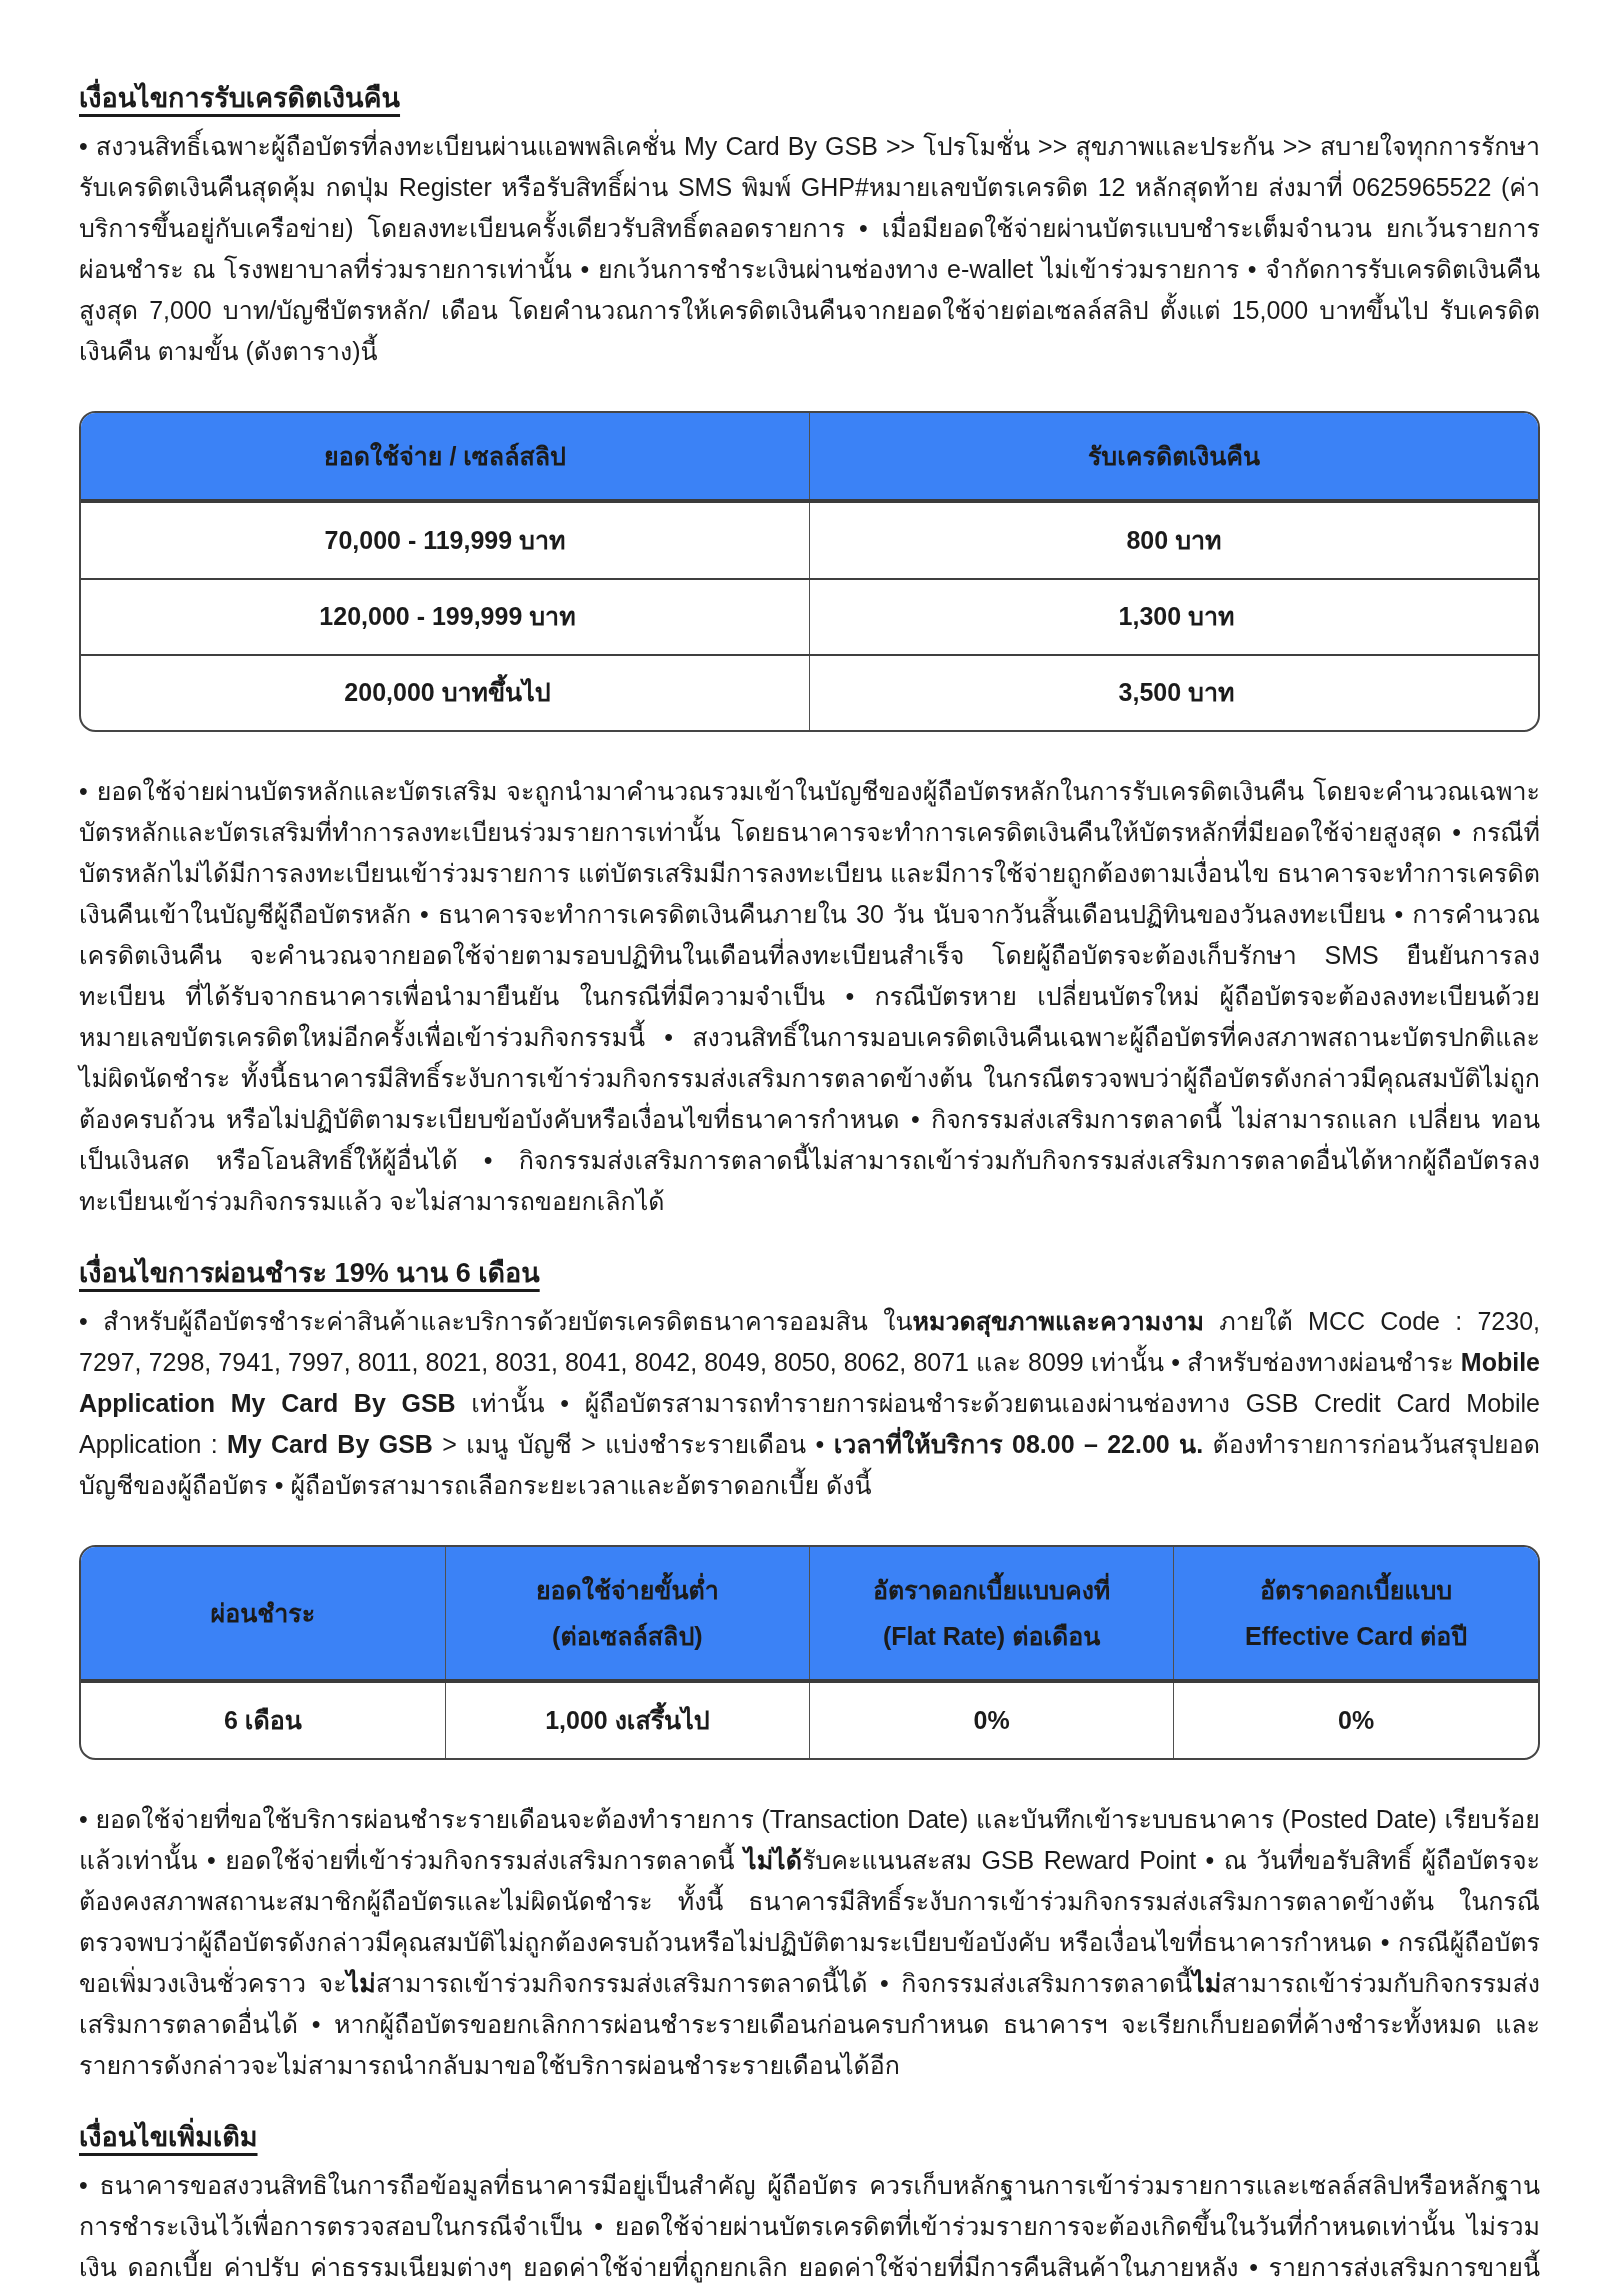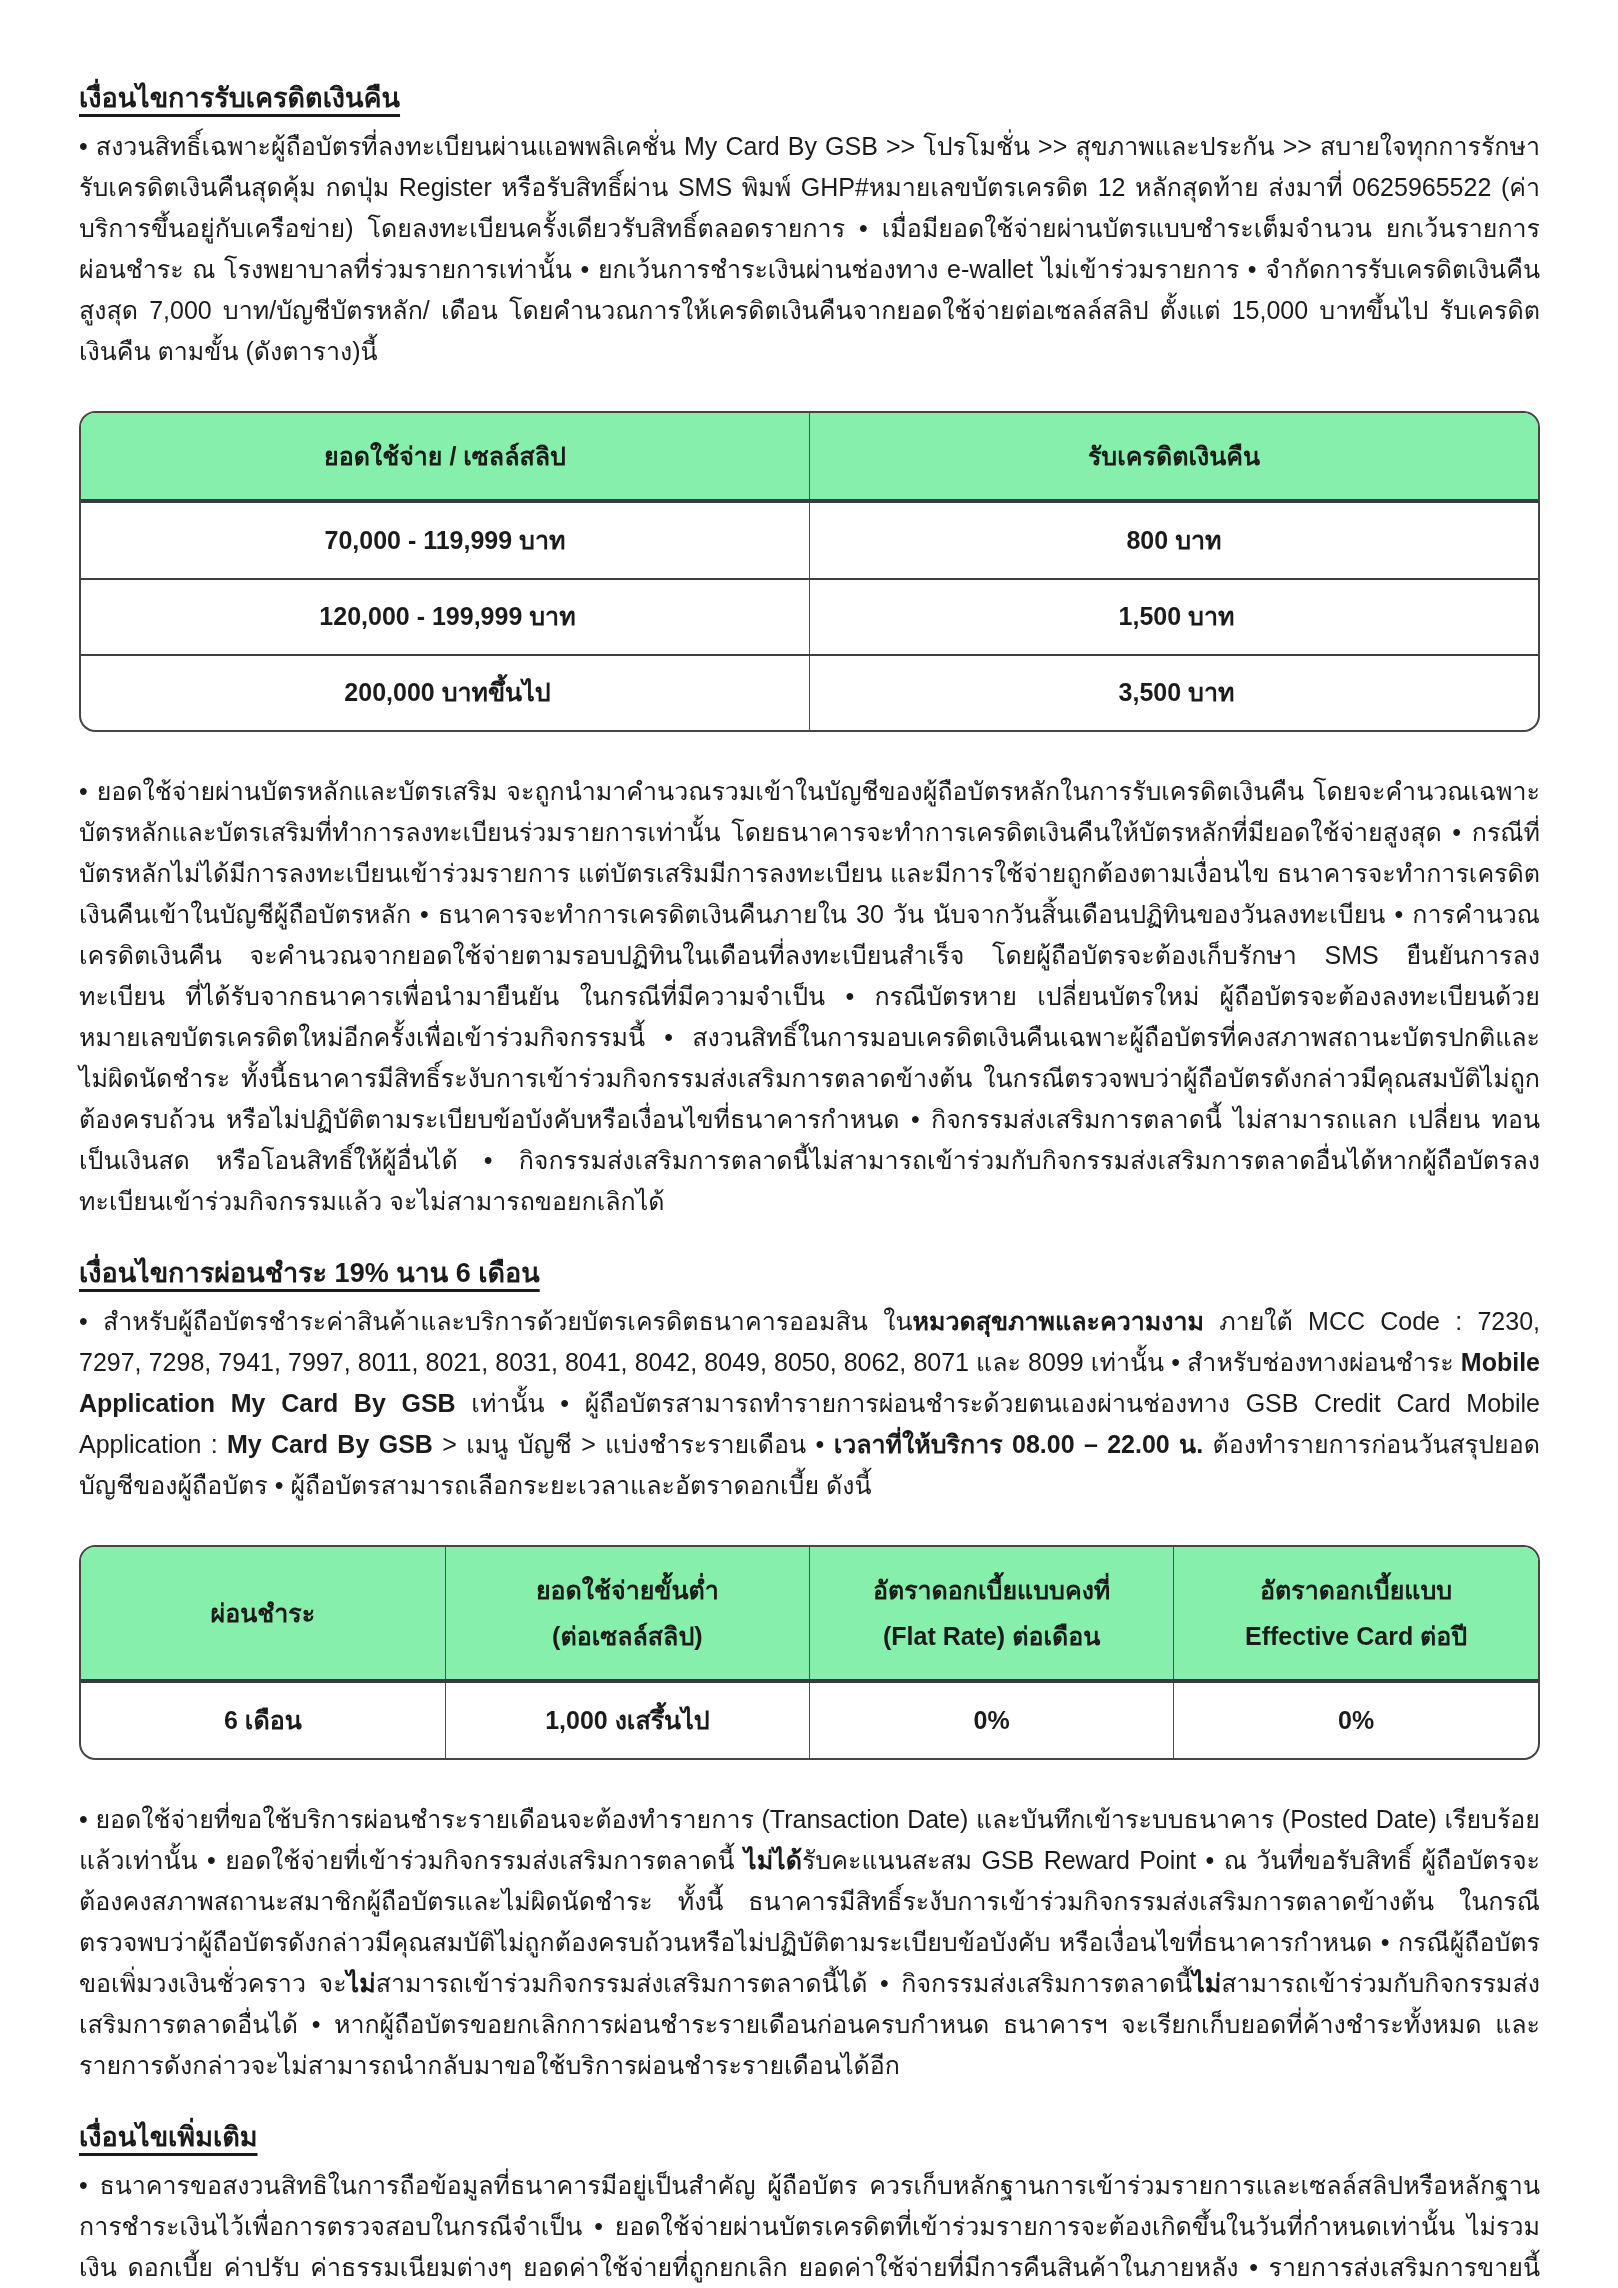--- a/index.html
+++ b/index.html
@@ -40,21 +40,21 @@
     table-layout: fixed;
   }
   table.tbl th, table.tbl td {
     text-align: center;
     vertical-align: middle;
     font-weight: 700;
     font-size: 25px;
     padding: 16.6px 11px;
   }
   table.tbl th {
-    background: #86efac;
+    background: #3b82f6;
     border-bottom: 4.6px solid #3b3b3b;
     padding: 20px 25px;
   }
   table.tbl th + th, table.tbl td + td { border-left: 1.8px solid #4f4f4f; }
   table.tbl tbody tr + tr td { border-top: 2.8px solid #3f3f3f; padding-left: 16px; }
   .th-line { line-height: 46px; }
 </style>
 </head>
 <body>
 
@@ -73,21 +73,21 @@
             </th>
           </tr>
         </thead>
         <tbody>
           <tr>
             <td>70,000 - 119,999 บาท</td>
             <td>800 บาท</td>
           </tr>
           <tr>
             <td>120,000 - 199,999 บาท</td>
-            <td>1,500 บาท</td>
+            <td>1,300 บาท</td>
           </tr>
           <tr>
             <td>200,000 บาทขึ้นไป</td>
             <td>3,500 บาท</td>
           </tr>
         </tbody>
       </table>
     </div>
     <div class="para"><span class="">• ยอดใช้จ่ายผ่านบัตรหลักและบัตรเสริม จะถูกนำมาคำนวณรวมเข้าในบัญชีของผู้ถือบัตรหลักในการรับเครดิตเงินคืน โดยจะคำนวณเฉพาะบัตรหลักและบัตรเสริมที่ทำการลงทะเบียนร่วมรายการเท่านั้น โดยธนาคารจะทำการเครดิตเงินคืนให้บัตรหลักที่มียอดใช้จ่ายสูงสุด • กรณีที่บัตรหลักไม่ได้มีการลงทะเบียนเข้าร่วมรายการ แต่บัตรเสริมมีการลงทะเบียน และมีการใช้จ่ายถูกต้องตามเงื่อนไข ธนาคารจะทำการเครดิตเงินคืนเข้าในบัญชีผู้ถือบัตรหลัก • ธนาคารจะทำการเครดิตเงินคืนภายใน 30 วัน นับจากวันสิ้นเดือนปฏิทินของวันลงทะเบียน • การคำนวณเครดิตเงินคืน จะคำนวณจากยอดใช้จ่ายตามรอบปฏิทินในเดือนที่ลงทะเบียนสำเร็จ โดยผู้ถือบัตรจะต้องเก็บรักษา SMS ยืนยันการลงทะเบียน ที่ได้รับจากธนาคารเพื่อนำมายืนยัน ในกรณีที่มีความจำเป็น • กรณีบัตรหาย เปลี่ยนบัตรใหม่ ผู้ถือบัตรจะต้องลงทะเบียนด้วยหมายเลขบัตรเครดิตใหม่อีกครั้งเพื่อเข้าร่วมกิจกรรมนี้ • สงวนสิทธิ์ในการมอบเครดิตเงินคืนเฉพาะผู้ถือบัตรที่คงสภาพสถานะบัตรปกติและไม่ผิดนัดชำระ ทั้งนี้ธนาคารมีสิทธิ์ระงับการเข้าร่วมกิจกรรมส่งเสริมการตลาดข้างต้น ในกรณีตรวจพบว่าผู้ถือบัตรดังกล่าวมีคุณสมบัติไม่ถูกต้องครบถ้วน หรือไม่ปฏิบัติตามระเบียบข้อบังคับหรือเงื่อนไขที่ธนาคารกำหนด • กิจกรรมส่งเสริมการตลาดนี้ ไม่สามารถแลก เปลี่ยน ทอน เป็นเงินสด หรือโอนสิทธิ์ให้ผู้อื่นได้ • กิจกรรมส่งเสริมการตลาดนี้ไม่สามารถเข้าร่วมกับกิจกรรมส่งเสริมการตลาดอื่นได้หากผู้ถือบัตรลงทะเบียนเข้าร่วมกิจกรรมแล้ว จะไม่สามารถขอยกเลิกได้</span></div>
     <div class="heading">เงื่อนไขการผ่อนชำระ 19% นาน 6 เดือน</div>

